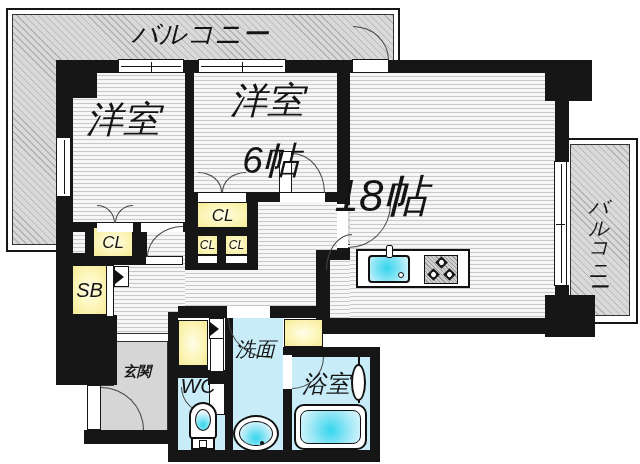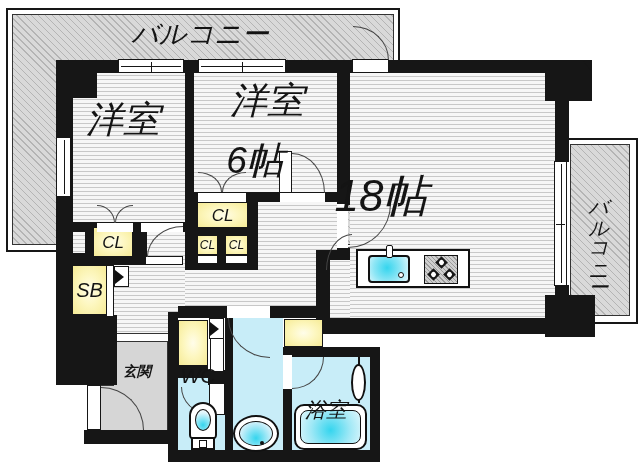--- a/index.html
+++ b/index.html
@@ -167,19 +167,20 @@
   <div style="left:239px;top:421px;width:34px;height:25px;border:1px solid #111;border-radius:50%;background:radial-gradient(circle at 50% 70%,#35d5ee 0%,#c5eef9 65%,#fff 100%);"></div>
   <div style="left:260px;top:441px;width:4px;height:4px;background:#111;border-radius:50%;"></div>
 
   <div style="left:358px;top:357px;width:2px;height:46px;background:#111;"></div>
   <div style="left:351px;top:364px;width:15px;height:37px;background:#fff;border:2px solid #111;border-radius:50%;"></div>
   <div style="left:294px;top:404px;width:73px;height:46px;background:#fff;border:2px solid #111;border-radius:10px;"></div>
   <div style="left:300px;top:410px;width:61px;height:34px;border:1px solid #111;border-radius:8px;background:radial-gradient(circle at 50% 60%,#35d5ee 0%,#9fe8f6 55%,#e2f7fc 100%);"></div>
 
   <div class="lbl" style="left:72px;top:98px;width:102px;height:42px;font-size:37px;">洋室</div>
   <div class="lbl" style="left:216px;top:79px;width:102px;height:42px;font-size:37px;">洋室</div>
-  <div class="lbl" style="left:204px;top:138px;width:102px;height:44px;font-size:37px;">6帖</div>
+  <div class="lbl" style="left:220px;top:138px;width:102px;height:44px;font-size:37px;">6帖</div>
   <div class="lbl" style="left:316px;top:170px;width:130px;height:52px;font-size:44px;">18帖</div>
   <div class="lbl" style="left:106px;top:358px;width:62px;height:26px;font-size:14px;font-weight:bold;">玄関</div>
-  <div class="lbl" style="left:179px;top:363px;width:38px;height:24px;font-size:21px;">WC</div>
-  <div class="lbl" style="left:299px;top:372px;width:54px;height:24px;font-size:21px;margin-top:25px;">浴室</div>
+  <div class="lbl" style="left:228px;top:337px;width:54px;height:24px;font-size:20px;">洗面</div>
+  <div class="lbl" style="left:179px;top:373px;width:38px;height:24px;font-size:21px;">WC</div>
+  <div class="lbl" style="left:299px;top:372px;width:54px;height:24px;font-size:24px;">浴室</div>
 
 </div>
 
 </body></html>

